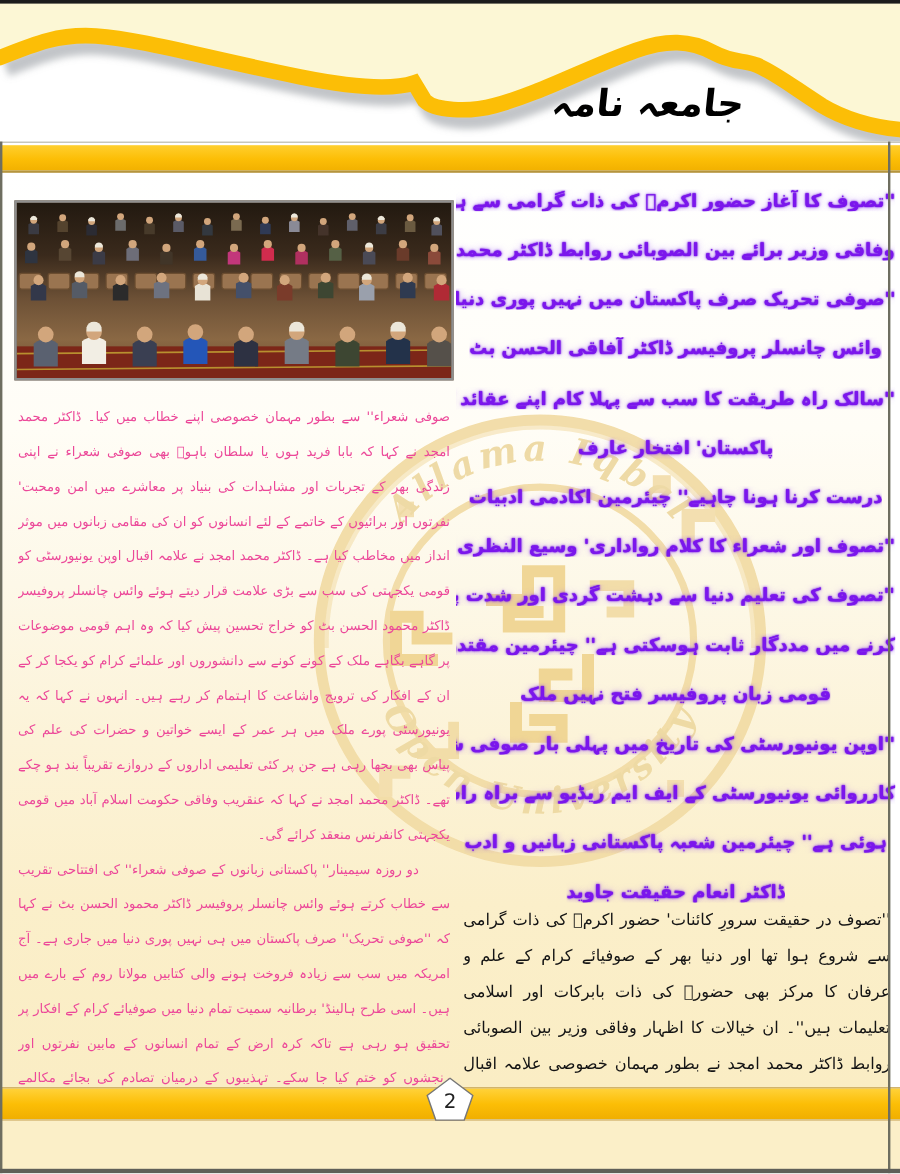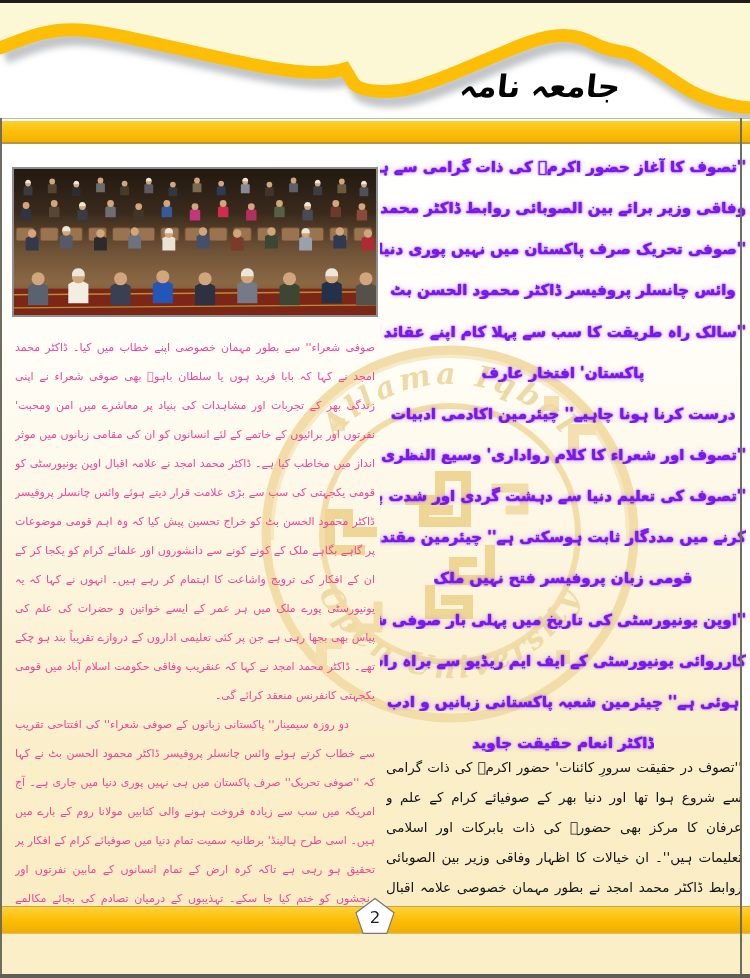--- a/index.html
+++ b/index.html
@@ -237,21 +237,21 @@
       <use href="#pp" transform="translate(274,112) scale(1.25)" style="color:#3d4632"></use>
       <use href="#pw" transform="translate(316,110) scale(1.25)" style="color:#23324a"></use>
       <use href="#pp" transform="translate(350,112) scale(1.25)" style="color:#55504a"></use>
     </g>
   </svg>
 
   <div class="headlines" dir="rtl">
     <div class="hline">''تصوف کا آغاز حضور اکرمؐ کی ذات گرامی سے ہوا تھا''</div>
     <div class="hline">وفاقی وزیر برائے بین الصوبائی روابط ڈاکٹر محمد امجد</div>
     <div class="hline">''صوفی تحریک صرف پاکستان میں نہیں پوری دنیا میں جاری ہے''</div>
-    <div class="hline">وائس چانسلر پروفیسر ڈاکٹر محمود الحسن بٹ</div>
+    <div class="hline">وائس چانسلر پروفیسر ڈاکٹر آفاقی الحسن بٹ</div>
     <div class="hline">''سالک راہ طریقت کا سب سے پہلا کام اپنے عقائد کو</div>
     <div class="hline">پاکستان' افتخار عارف</div>
     <div class="hline">درست کرنا ہونا چاہیے'' چیئرمین اکادمی ادبیات</div>
     <div class="hline">''تصوف اور شعراء کا کلام رواداری' وسیع النظری اور انسانی</div>
     <div class="hline">''تصوف کی تعلیم دنیا سے دہشت گردی اور شدت پسندی کو ختم</div>
     <div class="hline">کرنے میں مددگار ثابت ہوسکتی ہے'' چیئرمین مقتدرہ</div>
     <div class="hline">قومی زبان پروفیسر فتح نہیں ملک</div>
     <div class="hline">''اوپن یونیورسٹی کی تاریخ میں پہلی بار صوفی شعراء کانفرنس کی</div>
     <div class="hline">کارروائی یونیورسٹی کے ایف ایم ریڈیو سے براہ راست نشر</div>
     <div class="hline">ہوئی ہے'' چیئرمین شعبہ پاکستانی زبانیں و ادب</div>

